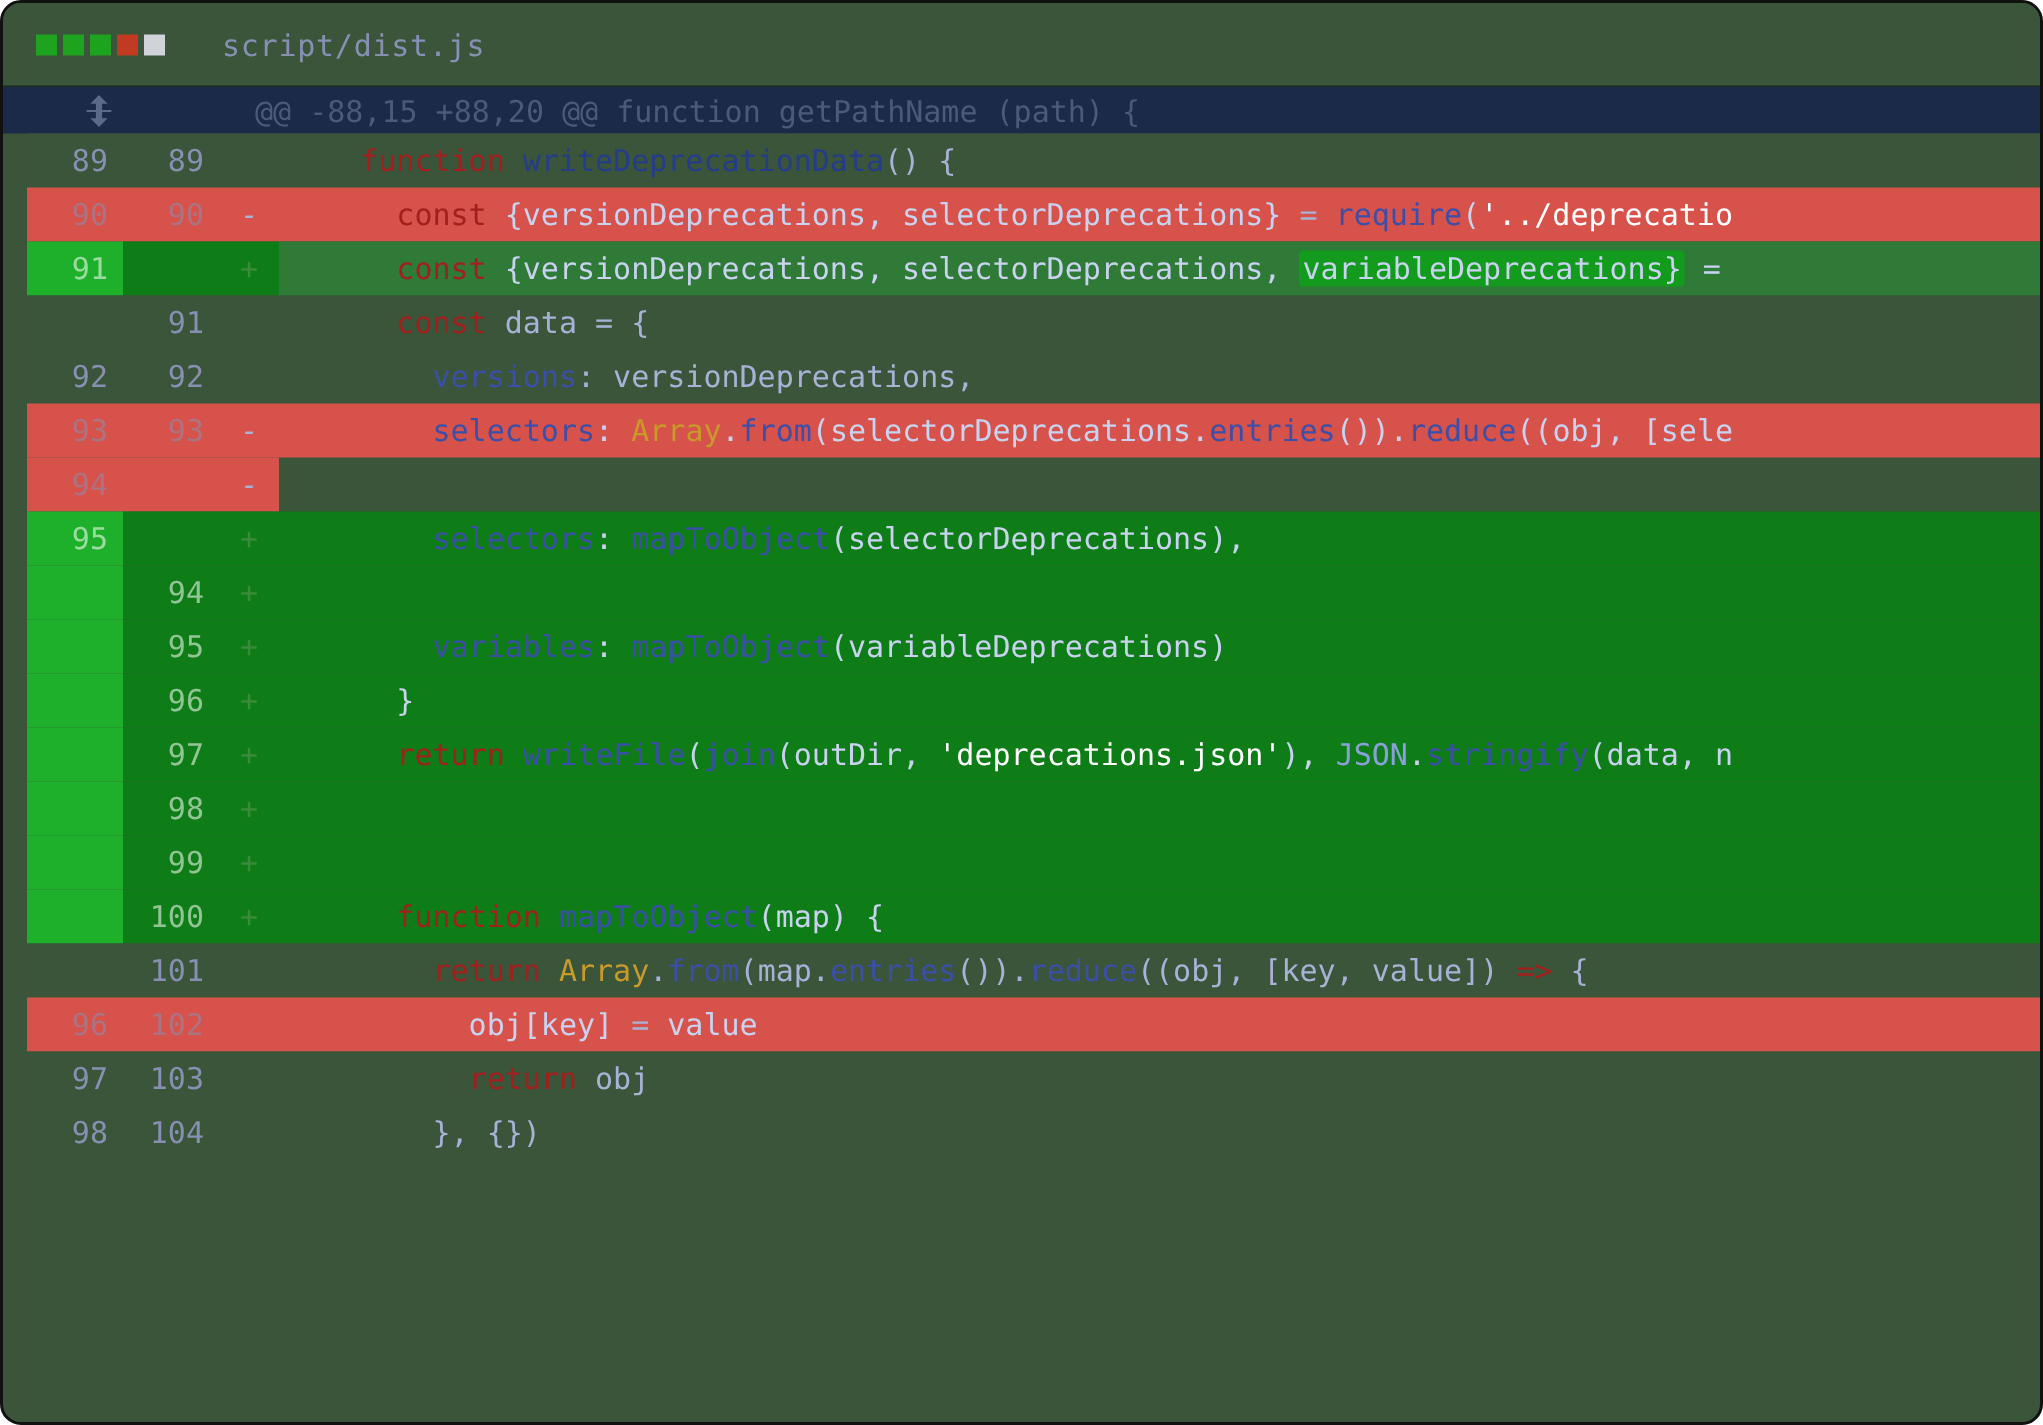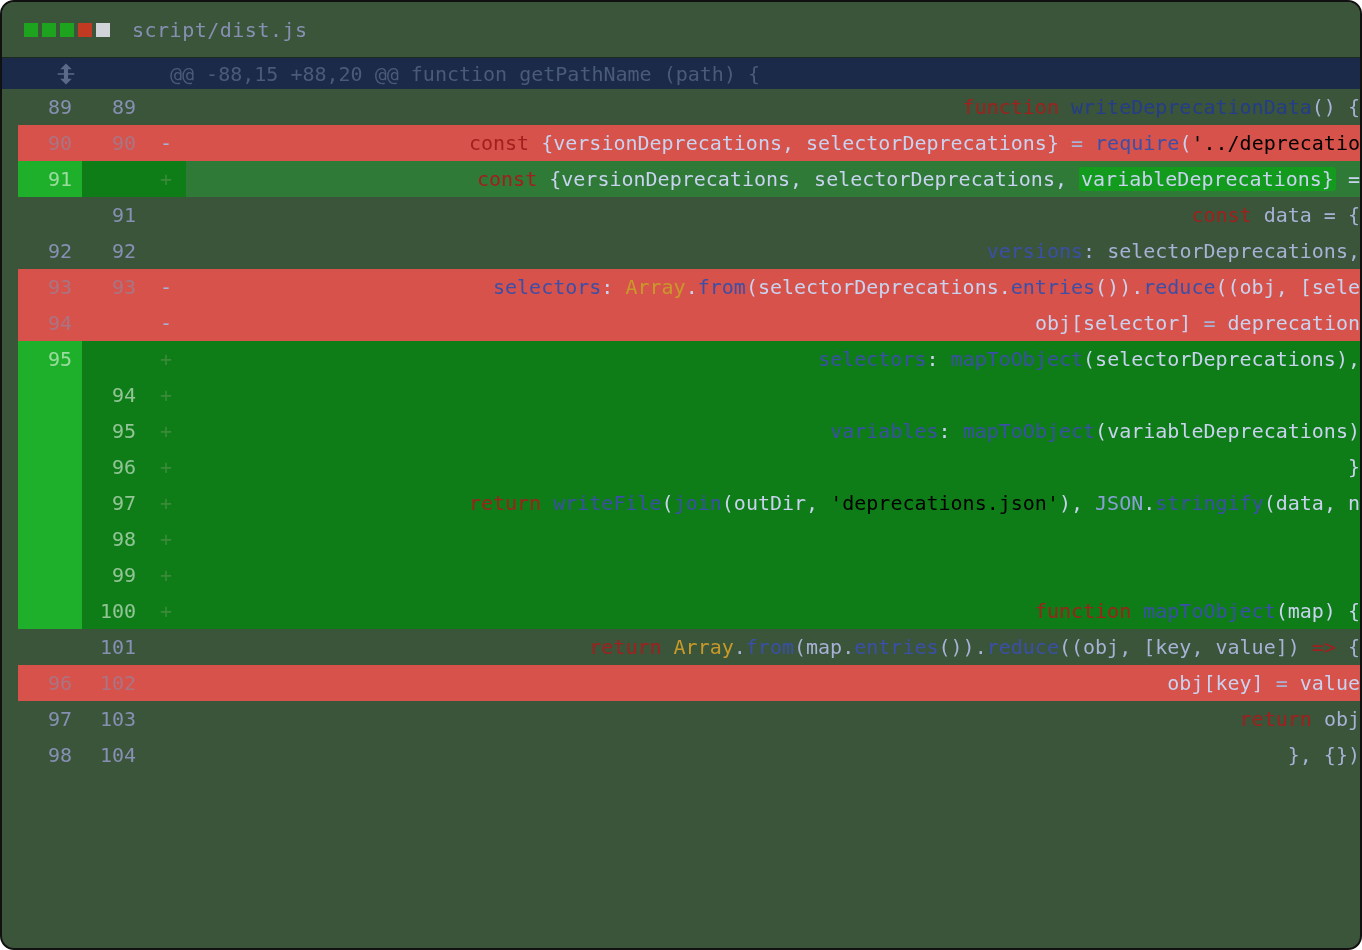--- a/index.html
+++ b/index.html
@@ -26,21 +26,21 @@
     padding: 0 22px;
     gap: 22px;
     background: #3a553a;
     border-bottom: 1.5px solid #1e2a1e;
   }
   .tl-squares { display: flex; gap: 4px; }
   .sq { width: 14px; height: 14px; }
   .sq.g { background: #1ea31e; }
   .sq.r { background: #c23a22; }
   .sq.w { background: #d0d4d8; }
-  .titlepath { color: #8790b3; font-weight: 500; letter-spacing: 0.5px; }
+  .titlepath { color: #8790b3; font-weight: 500; letter-spacing: 0.5px; margin-left: 16px; }
   .hunk {
     background: #1b2a48;
     display: flex;
     align-items: center;
     height: 31px;
   }
   .gutterpair {
     width: 128px;
     flex: 0 0 128px;
     display: flex;
@@ -79,42 +79,41 @@
   .mark {
     width: 40px;
     flex: 0 0 40px;
     text-align: center;
     color: #8790b3;
   }
   .codecell {
     flex: 1 1 auto;
     padding-left: 6px;
     overflow: hidden;
-    text-align: right;
   }
   
   .bg-ctx .ln, .bg-ctx .mark { background:#3a553a; }
   .bg-ctx .codecell { background:#3a553a; }
   .bg-del .ln, .bg-del .mark, .bg-del .codecell { background:#d7524a; }
   .bg-del .ln { color: rgba(135,144,179,0.55); }
   .bg-del .mark { color:#a8b2d6; }
   .bg-add-gut .ln { background:#1fb02b; color: rgba(255,255,255,0.55); }
   .bg-add-gut .mark { background:#0e7d17; color:#3a8a3a; }
   .bg-add-code-lt .codecell { background:#2f7a37; }
   .bg-add-code-dk .codecell { background:#0e7d17; }
   .bg-add-full .ln, .bg-add-full .mark, .bg-add-full .codecell { background:#0e7d17; }
   .bg-add-full .ln { color: rgba(255,255,255,0.55); }
   .bg-add-full .mark { color:#3a8a3a; }
   
   .tk-kw   { color:#a1201d; }
   .tk-fn   { color:#243c8a; }
   .tk-decl { color:#3b4fa8; }
   .tk-plain{ color:#a8b2d6; }
   .tk-plainD{ color:#c9d3f0; }
-  .tk-str  { color:#000000; }
+  .tk-str  { color:#ffffff; }
   .tk-cls  { color:#c99a2a; }
   .tk-op   { color:#a8b2d6; }
   .tk-key  { color:#3b4fa8; }
   .hl-add  { background:#139b1d; border-radius:3px; padding:0 2px; }
   .tk-pale { color:#8aa0d8; }
 </style>
 </head>
 <body>
 
 <div class="window">
@@ -139,23 +138,23 @@
     </div>
     <div class="markcol"></div>
     <div class="hunktext">@@ -88,15 +88,20 @@ function getPathName (path) {</div>
   </div>
 
   <div id="rows">
       <div class="row bg-ctx"><div class="ln">89</div><div class="ln">89</div><div class="mark"> </div><div class="codecell"><span class="tk-kw">    function </span><span class="tk-fn">writeDeprecationData</span><span class="tk-plain">() {</span></div></div>
       <div class="row bg-del"><div class="ln dim">90</div><div class="ln dim">90</div><div class="mark">-</div><div class="codecell"><span class="tk-kw">      const </span><span class="tk-plainD">{versionDeprecations, selectorDeprecations} </span><span class="tk-op">= </span><span class="tk-decl">require</span><span class="tk-plainD">(</span><span class="tk-str">'../deprecatio</span></div></div>
       <div class="row bg-add-gut bg-add-code-lt"><div class="ln">91</div><div class="ln" style="background: rgb(14, 125, 23);"></div><div class="mark">+</div><div class="codecell"><span class="tk-kw">      const </span><span class="tk-plainD">{versionDeprecations, selectorDeprecations, </span><span class="tk-plainD hl-add">variableDeprecations}</span><span class="tk-plainD"> =</span></div></div>
       <div class="row bg-ctx"><div class="ln"></div><div class="ln">91</div><div class="mark"> </div><div class="codecell"><span class="tk-kw">      const </span><span class="tk-plain">data </span><span class="tk-op">= </span><span class="tk-plain">{</span></div></div>
-      <div class="row bg-ctx"><div class="ln">92</div><div class="ln">92</div><div class="mark"> </div><div class="codecell"><span class="tk-key">        versions</span><span class="tk-plain">: selectorDeprecations,</span></div></div>
+      <div class="row bg-ctx"><div class="ln">92</div><div class="ln">92</div><div class="mark"> </div><div class="codecell"><span class="tk-key">        versions</span><span class="tk-plain">: versionDeprecations,</span></div></div>
       <div class="row bg-del"><div class="ln dim">93</div><div class="ln dim">93</div><div class="mark">-</div><div class="codecell"><span class="tk-key">        selectors</span><span class="tk-plainD">: </span><span class="tk-cls">Array</span><span class="tk-plainD">.</span><span class="tk-decl">from</span><span class="tk-plainD">(selectorDeprecations.</span><span class="tk-decl">entries</span><span class="tk-plainD">()).</span><span class="tk-decl">reduce</span><span class="tk-plainD">((obj, [sele</span></div></div>
-      <div class="row bg-del"><div class="ln dim">94</div><div class="ln dim"></div><div class="mark">-</div><div class="codecell"><span class="tk-plainD">          obj[selector] </span><span class="tk-op">= </span><span class="tk-plainD">deprecation</span></div></div>
+      <div class="row bg-del"><div class="ln dim">94</div><div class="ln dim"></div><div class="mark">-</div></div>
       <div class="row bg-add-gut bg-add-code-dk"><div class="ln">95</div><div class="ln" style="background: rgb(14, 125, 23);"></div><div class="mark">+</div><div class="codecell"><span class="tk-key">        selectors</span><span class="tk-plainD">: </span><span class="tk-decl">mapToObject</span><span class="tk-plainD">(selectorDeprecations),</span></div></div>
       <div class="row bg-add-full"><div class="ln" style="background: rgb(31, 176, 43);"></div><div class="ln">94</div><div class="mark">+</div><div class="codecell"><span class="tk-plainD"></span></div></div>
       <div class="row bg-add-full"><div class="ln" style="background: rgb(31, 176, 43);"></div><div class="ln">95</div><div class="mark">+</div><div class="codecell"><span class="tk-key">        variables</span><span class="tk-plainD">: </span><span class="tk-decl">mapToObject</span><span class="tk-plainD">(variableDeprecations)</span></div></div>
       <div class="row bg-add-full"><div class="ln" style="background: rgb(31, 176, 43);"></div><div class="ln">96</div><div class="mark">+</div><div class="codecell"><span class="tk-plainD">      }</span></div></div>
       <div class="row bg-add-full"><div class="ln" style="background: rgb(31, 176, 43);"></div><div class="ln">97</div><div class="mark">+</div><div class="codecell"><span class="tk-kw">      return </span><span class="tk-decl">writeFile</span><span class="tk-plainD">(</span><span class="tk-decl">join</span><span class="tk-plainD">(outDir, </span><span class="tk-str">'deprecations.json'</span><span class="tk-plainD">), </span><span class="tk-pale">JSON</span><span class="tk-plainD">.</span><span class="tk-decl">stringify</span><span class="tk-plainD">(data, n</span></div></div>
       <div class="row bg-add-full"><div class="ln" style="background: rgb(31, 176, 43);"></div><div class="ln">98</div><div class="mark">+</div><div class="codecell"><span class="tk-plainD"></span></div></div>
       <div class="row bg-add-full"><div class="ln" style="background: rgb(31, 176, 43);"></div><div class="ln">99</div><div class="mark">+</div><div class="codecell"><span class="tk-plainD"></span></div></div>
       <div class="row bg-add-full"><div class="ln" style="background: rgb(31, 176, 43);"></div><div class="ln">100</div><div class="mark">+</div><div class="codecell"><span class="tk-kw">      function </span><span class="tk-decl">mapToObject</span><span class="tk-plainD">(map) {</span></div></div>
       <div class="row bg-ctx"><div class="ln"></div><div class="ln">101</div><div class="mark"> </div><div class="codecell"><span class="tk-kw">        return </span><span class="tk-cls">Array</span><span class="tk-plain">.</span><span class="tk-decl">from</span><span class="tk-plain">(map.</span><span class="tk-decl">entries</span><span class="tk-plain">()).</span><span class="tk-decl">reduce</span><span class="tk-plain">((obj, [key, value]) </span><span class="tk-kw">=&gt;</span><span class="tk-plain"> {</span></div></div>
       <div class="row bg-del"><div class="ln dim">96</div><div class="ln dim">102</div><div class="mark"> </div><div class="codecell"><span class="tk-plainD">          obj[key] </span><span class="tk-op">= </span><span class="tk-plainD">value</span></div></div>

